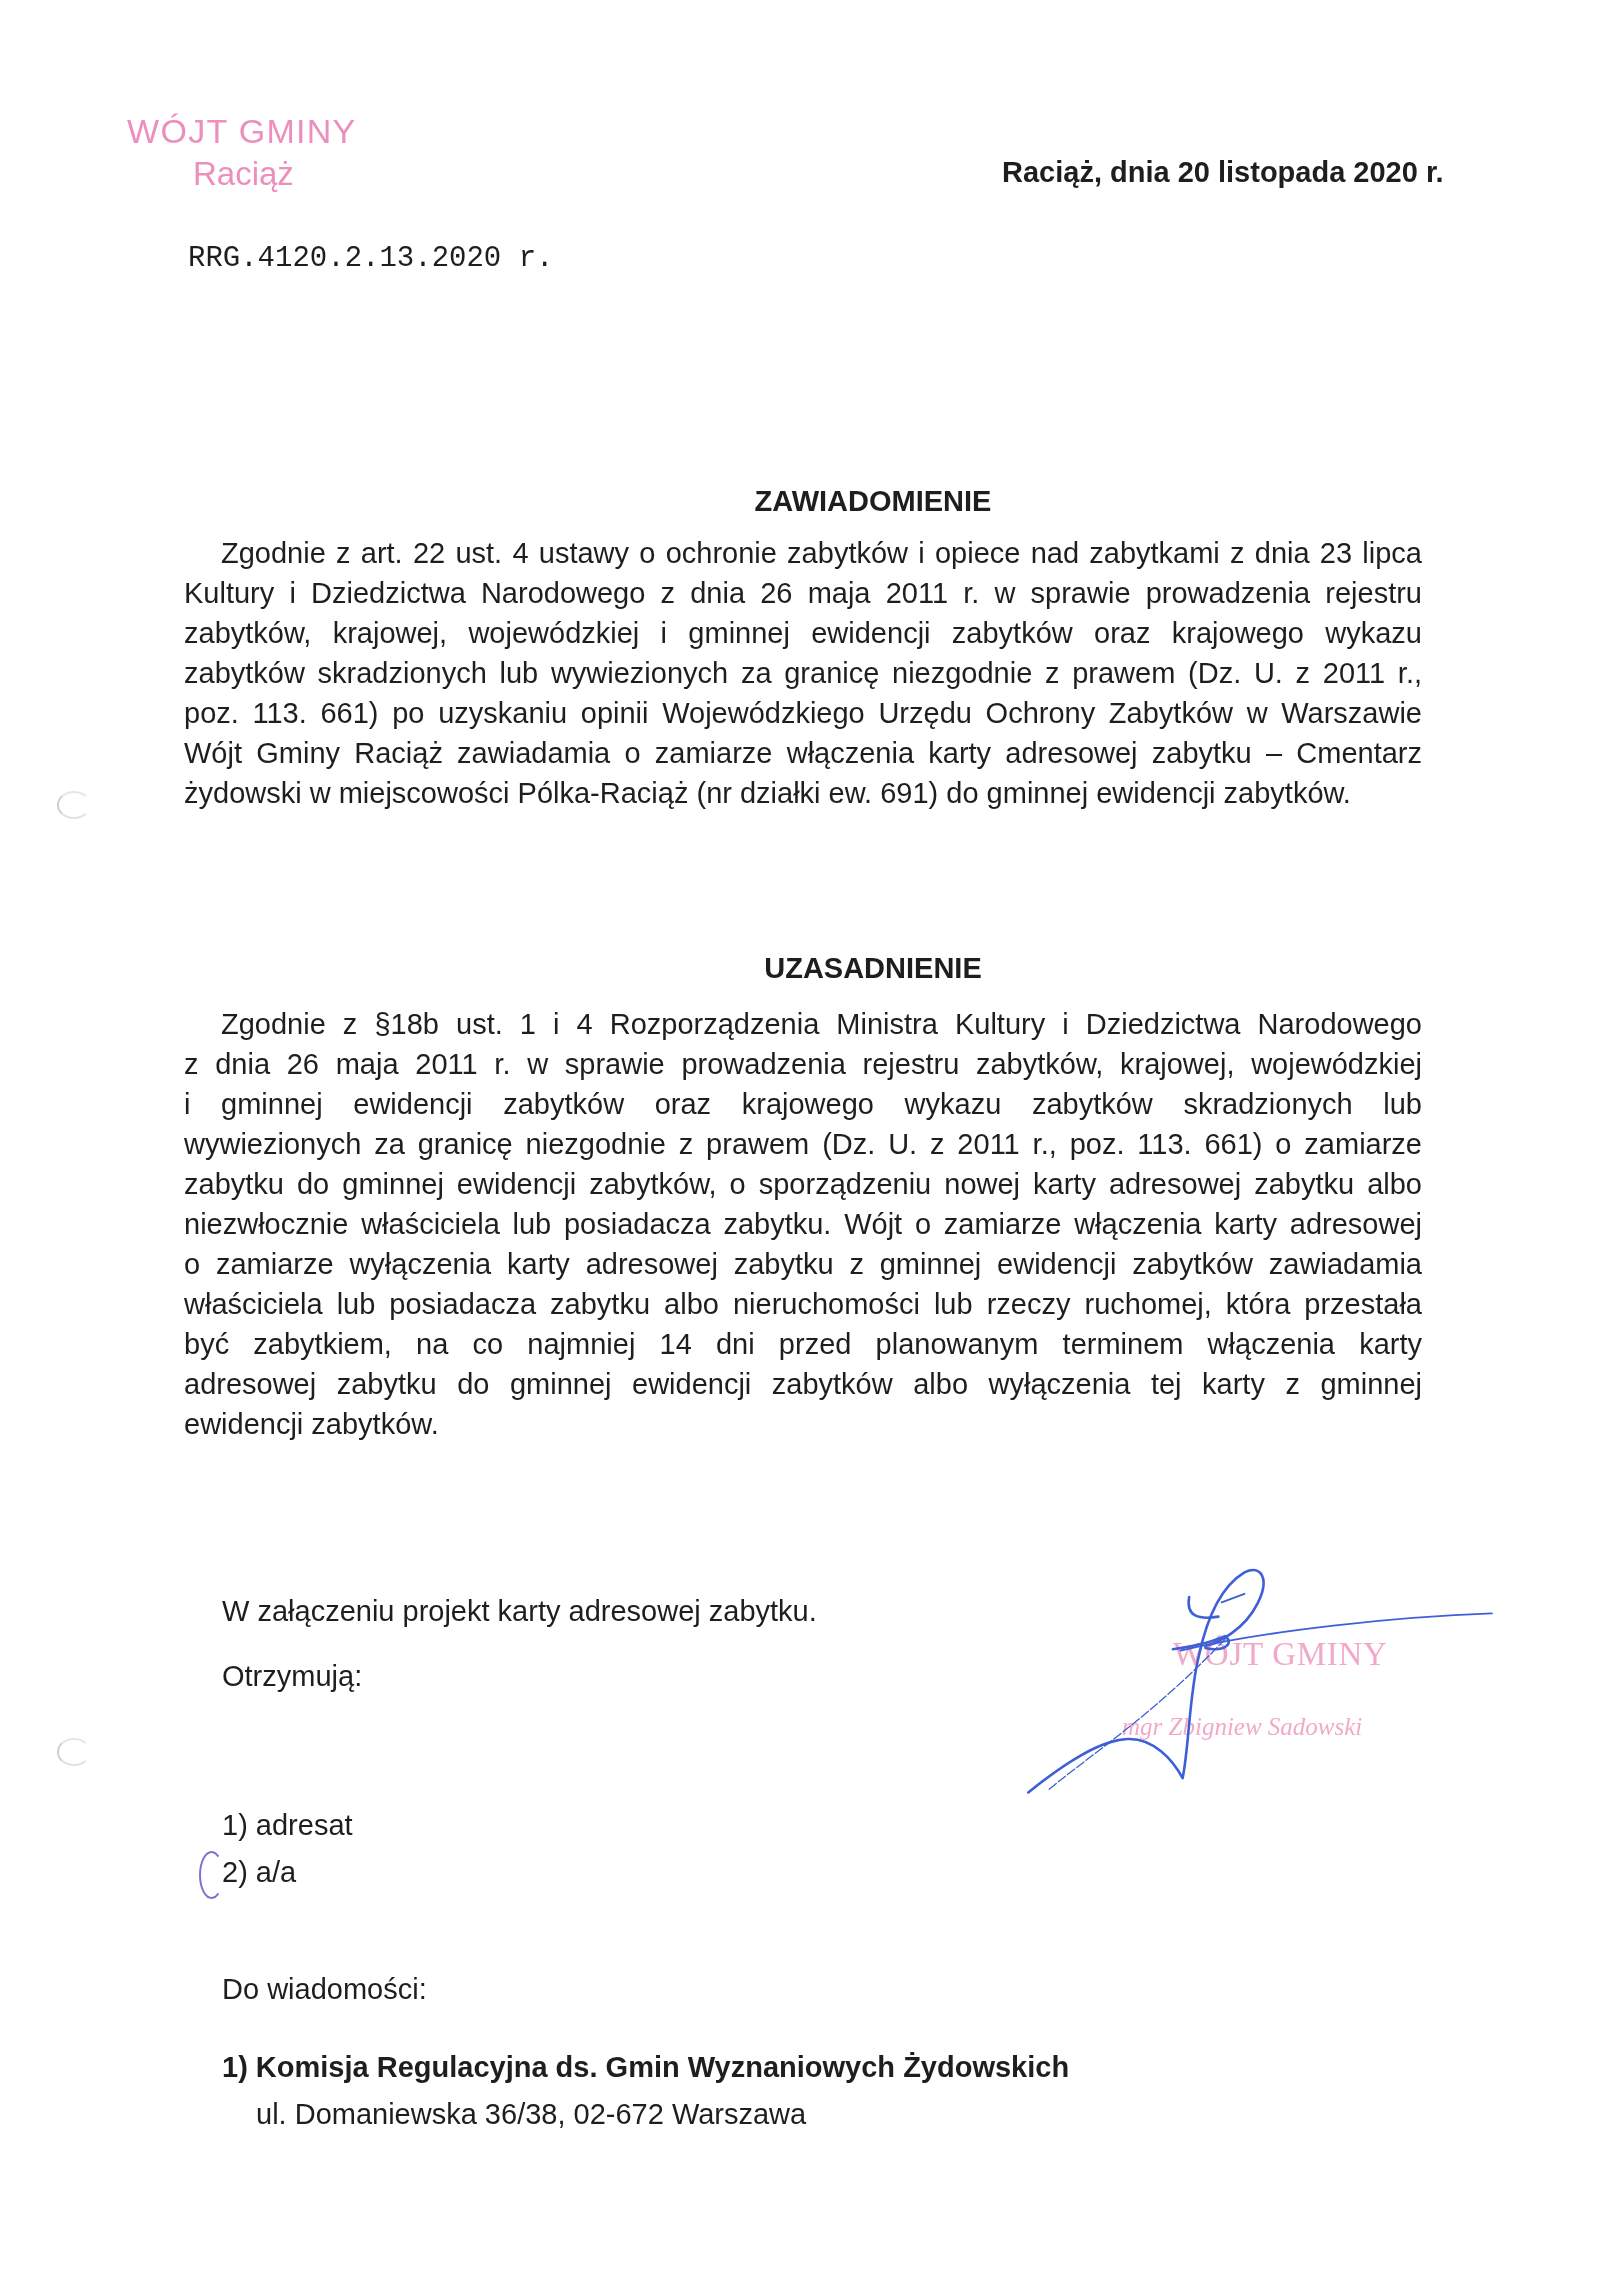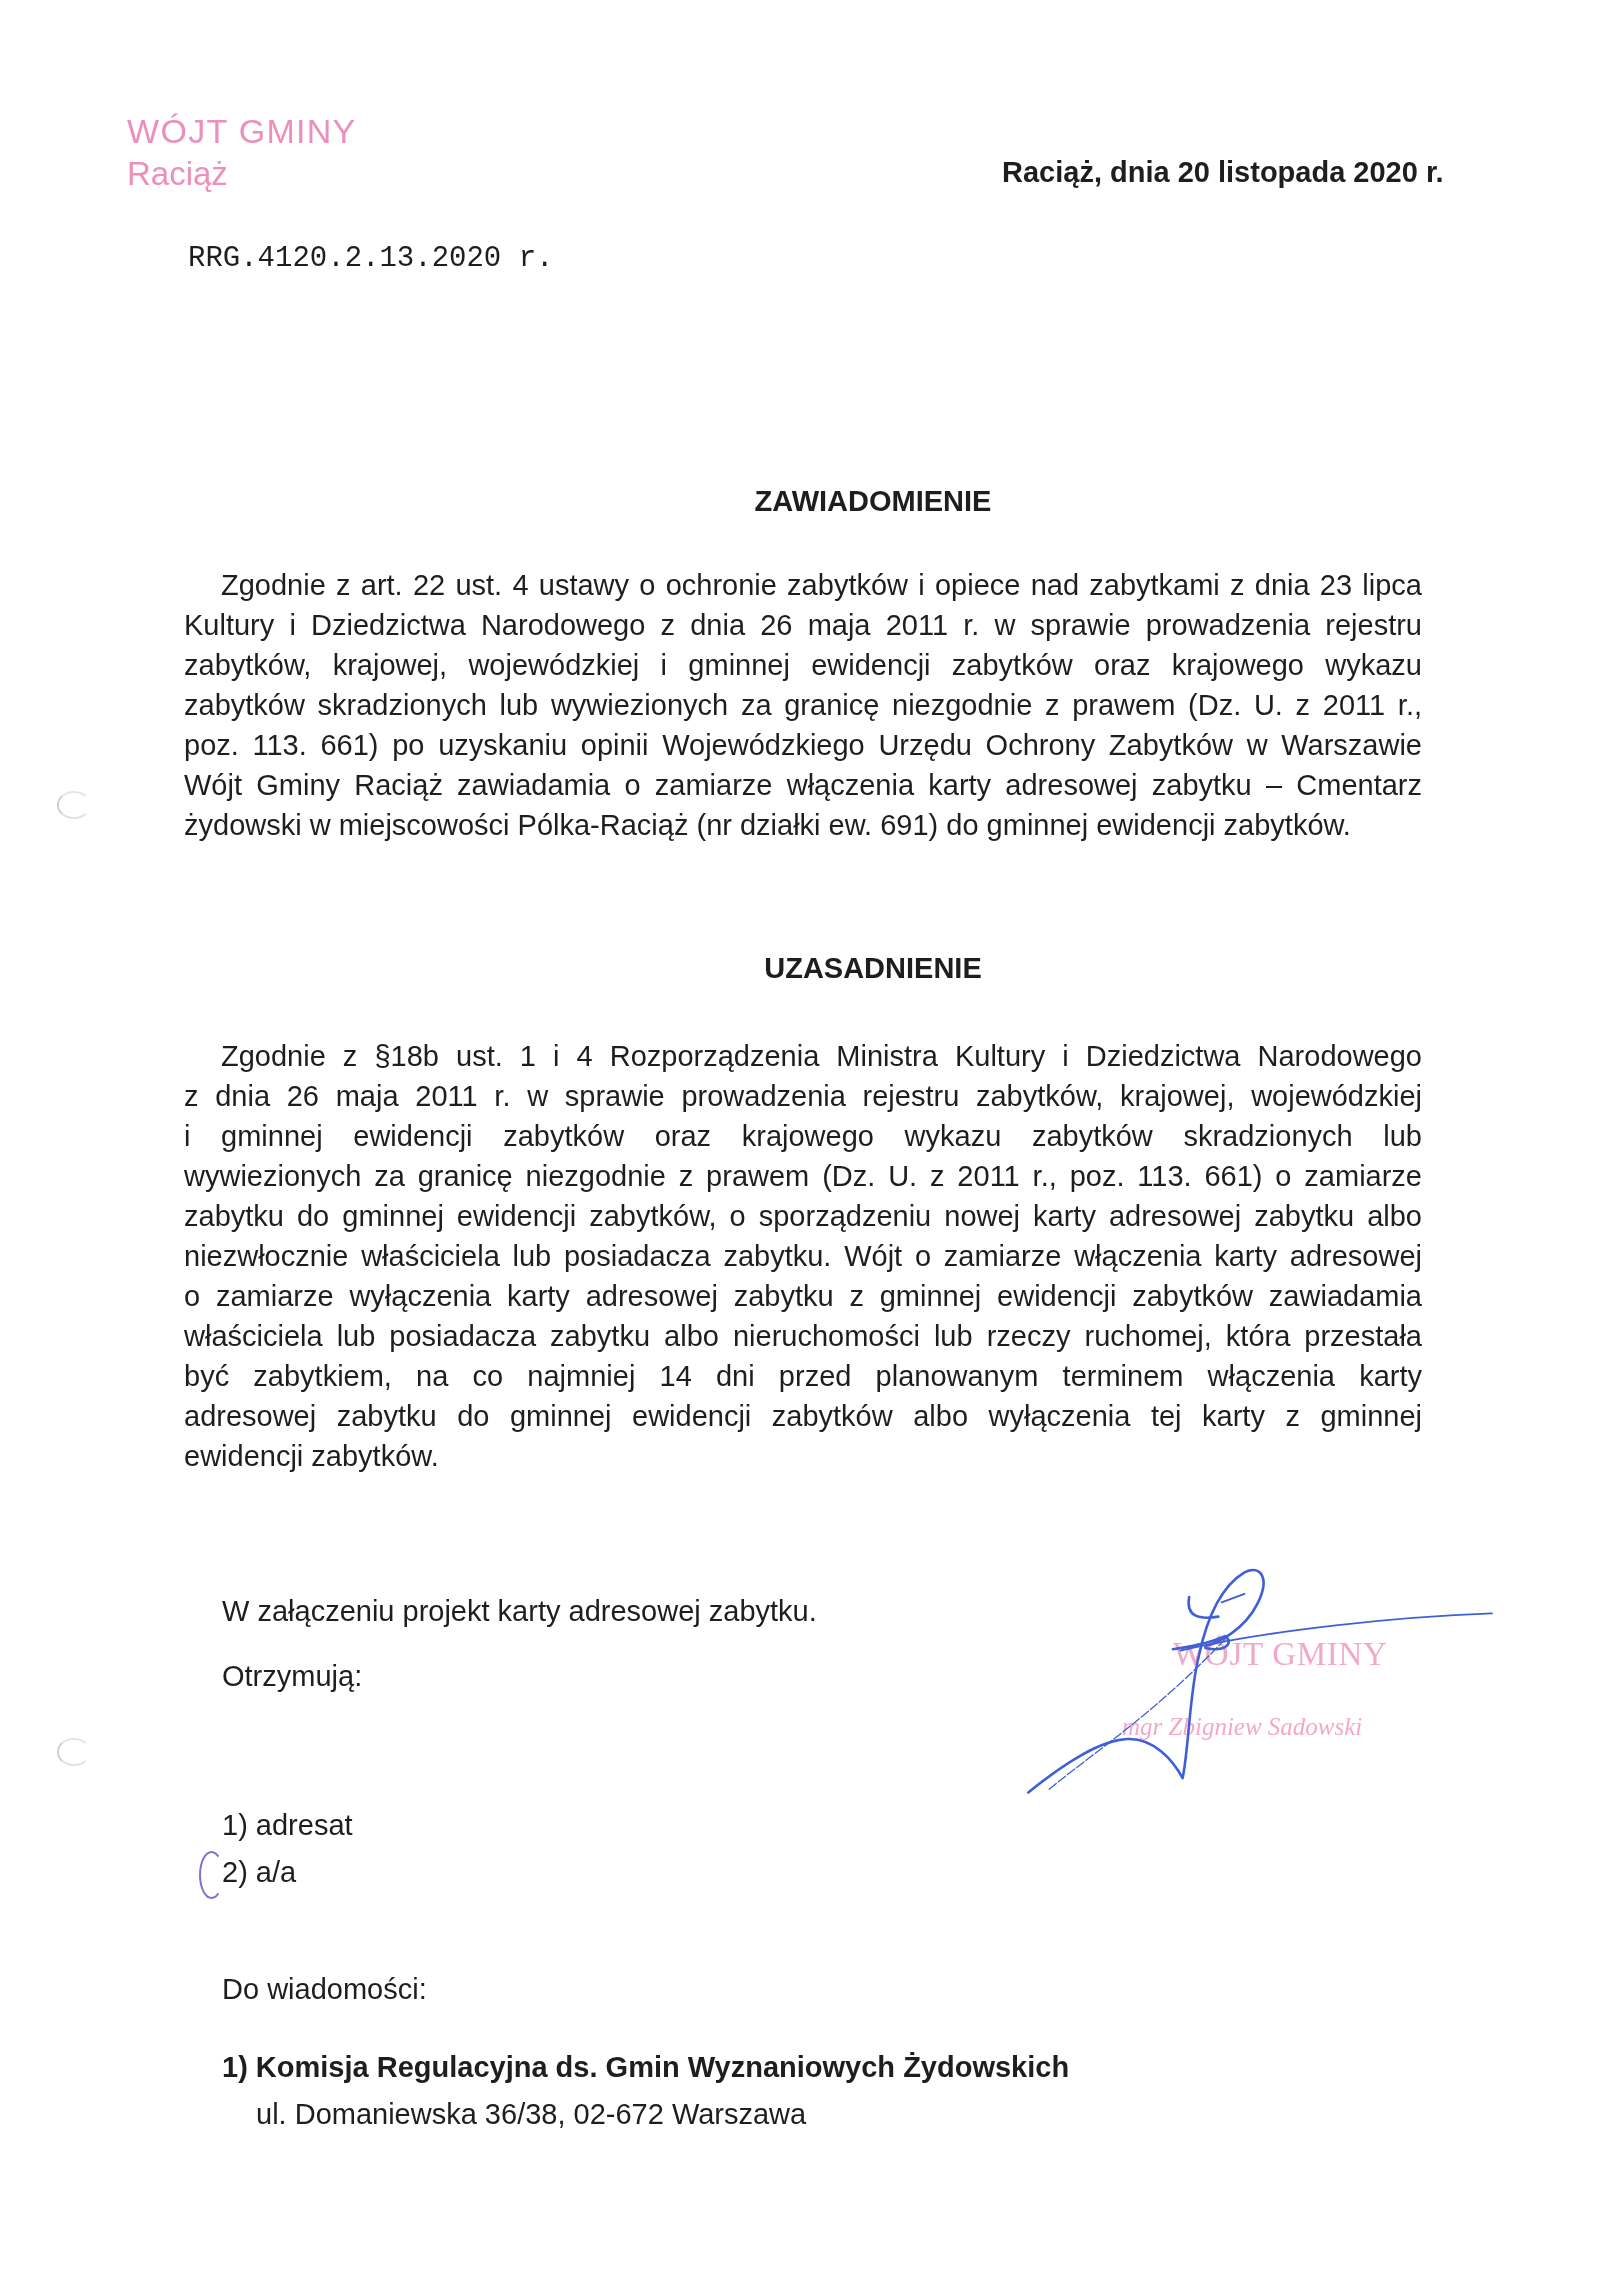--- a/index.html
+++ b/index.html
@@ -4,30 +4,30 @@
 <style>
   html, body { margin: 0; padding: 0; background: #ffffff; }
   body { width: 1616px; height: 2284px; position: relative; overflow: hidden;
          font-family: "Liberation Sans", "DejaVu Sans", sans-serif; color: #1e1e1e; }
   .abs { position: absolute; }
   .txt { font-size: 29px; line-height: 1; white-space: nowrap; }
 
   
   .stamp-top { left: 127px; top: 112px; color: #ec8fbd; font-family: "Liberation Sans", sans-serif; }
   .stamp-top .l1 { font-size: 34px; letter-spacing: 1.3px; }
-  .stamp-top .l2 { font-size: 33px; margin-top: 3.9px; }
+  .stamp-top .l2 { font-size: 33px; margin-left: 66px; margin-top: 3.9px; }
 
   .date { left: 1002px; top: 158px; font-weight: bold; }
   .ref  { left: 188px; top: 244px; font-family: Liberation Mono, monospace; }
 
   .heading { font-weight: bold; font-size: 29px; position: absolute; left: 0; width: 1616px; text-align: center; }
   .h1 { top: 485px; left: 65px; }
   .h2 { top: 952px; left: 65px; }
 
-  .para { position: absolute; left: 184px; width: 1238px; font-size: 29px; line-height: 40px; text-align: justify; margin-top: 32px; }
+  .para { position: absolute; left: 184px; width: 1238px; font-size: 29px; line-height: 40px; text-align: justify; }
   .para .line { display: block; text-align: justify; text-align-last: justify; white-space: nowrap; height: 40px; }
   .para .line.last { text-align-last: left; }
   .p1 { top: 533px; }
   .p2 { top: 1004px; }
 
   .u { text-underline-offset: 4.6px; text-decoration-thickness: 2px; }
   .attach { left: 222px; top: 1597px; }
   .recv-h { left: 222px; top: 1662px; }
   .recv-1 { left: 222px; top: 1811px; }
   .recv-2 { left: 222px; top: 1858px; }

